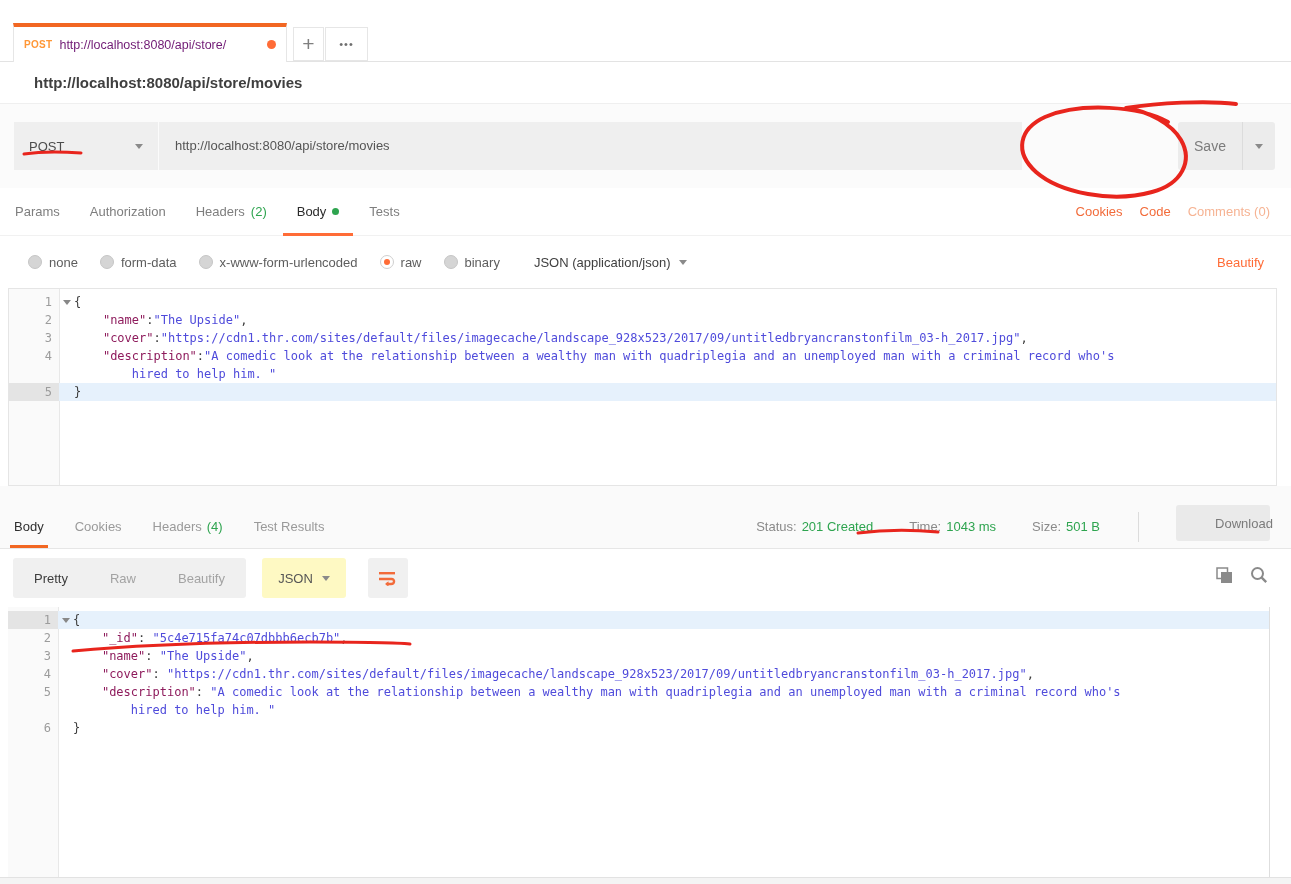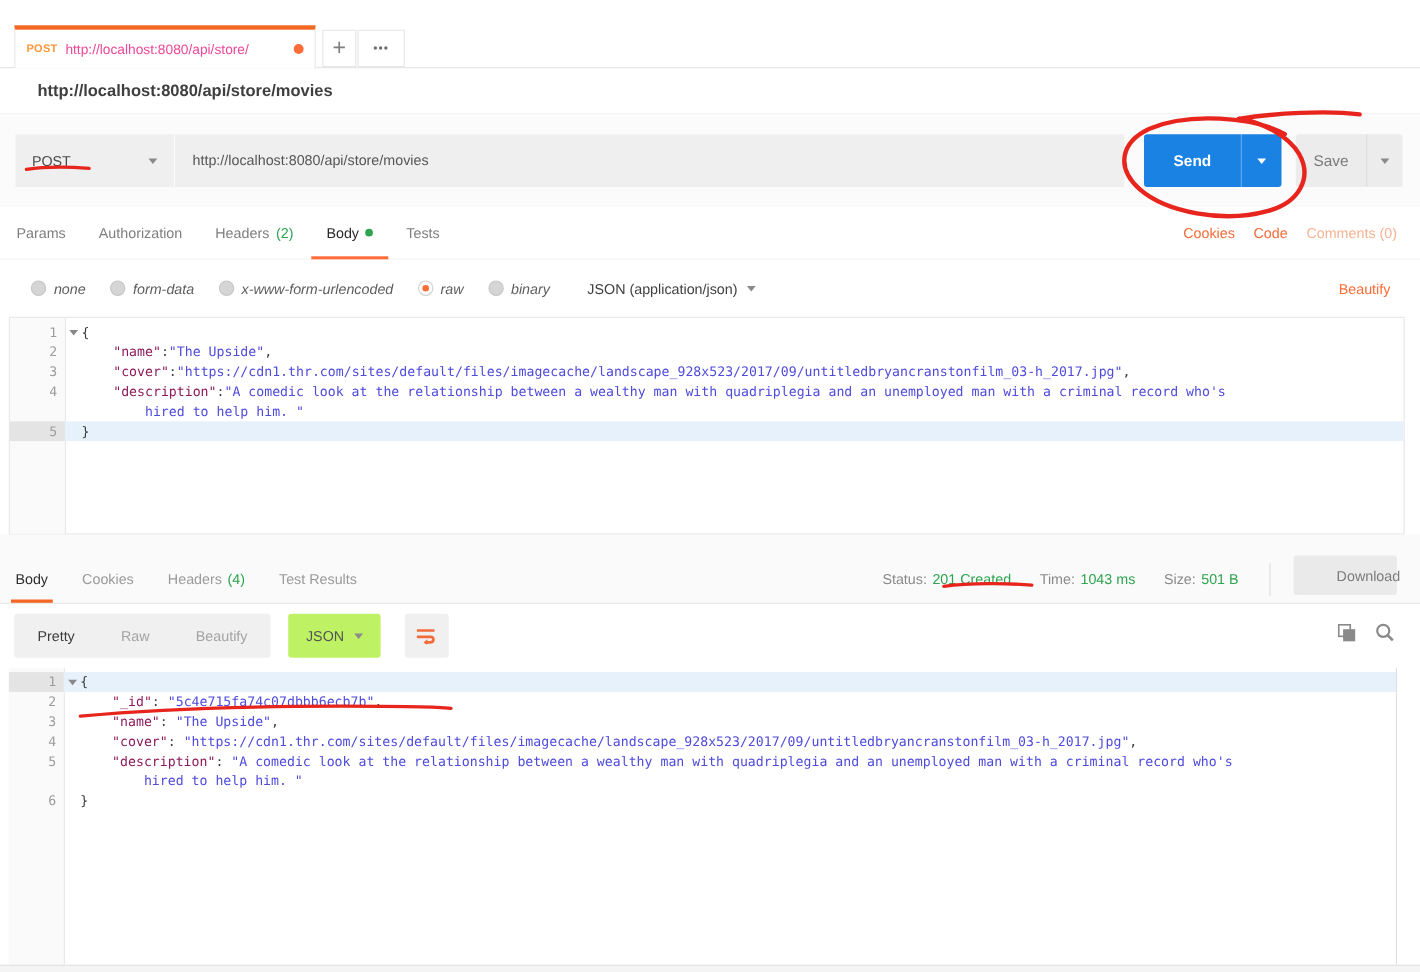--- a/index.html
+++ b/index.html
@@ -10,21 +10,21 @@
     font-family:"Liberation Sans", sans-serif; font-size:13px;
   }
   .caret { display:inline-block; width:0; height:0; border-left:4px solid transparent;
            border-right:4px solid transparent; border-top:5px solid #8a8a8a; }
   
   .header { position:relative; height:62px; background:#fff; border-bottom:1px solid #e3e3e3; }
   .req-tab { position:absolute; left:13px; top:23px; width:274px; height:39px;
     border-top:4px solid #f26722; border-left:1px solid #e6e6e6; border-right:1px solid #e6e6e6;
     background:#fff; display:flex; align-items:center; gap:7px; padding:0 10px; }
   .tab-method { color:#ff9736; font-weight:bold; font-size:10px; letter-spacing:.3px; }
-  .tab-url { color:#ec4899; font-size:12.5px; flex:1; white-space:nowrap; overflow:hidden; }
+  .tab-url { color:#701a75; font-size:12.5px; flex:1; white-space:nowrap; overflow:hidden; }
   .tab-dot { width:9px; height:9px; border-radius:50%; background:#ff6c37; flex-shrink:0; }
   .tab-btn { position:absolute; top:27px; height:34px; border:1px solid #e6e6e6; background:#fff;
     display:flex; align-items:center; justify-content:center; color:#7f7f7f; cursor:pointer; }
   .tab-btn.plus { left:293px; width:31px; font-size:21px; font-weight:300; }
   .tab-btn.more { left:325px; width:43px; font-size:11px; letter-spacing:1px; color:#6e6e6e; }
   .env-area { position:absolute; right:0; top:0; width:373px; height:62px; border-left:1px solid #e6e6e6;
     display:flex; align-items:center; padding:0 14px 0 12px; gap:13px; }
   .env-select { flex:1; height:36px; background:#ebebeb; border-radius:3px; display:flex;
     align-items:center; justify-content:space-between; padding:0 13px; color:#565656; cursor:pointer; }
   .icon-btn { width:37px; height:36px; background:#ebebeb; border-radius:3px; display:flex;
@@ -60,21 +60,21 @@
   .rtab.active { color:#2b2b2b; }
   .rtab.active::after { content:""; position:absolute; left:-14px; right:-14px; bottom:0;
     height:3px; background:#ff6c37; }
   .body-dot { width:7px; height:7px; border-radius:50%; background:#2ea44f; }
   .rtab-links { margin-left:auto; display:flex; gap:17px; }
   .rtab-links .lnk { color:#f26b3a; cursor:pointer; }
   .rtab-links .lnk.muted { color:#f6b393; }
   
   .btype-row { position:relative; height:52px; display:flex; align-items:center; padding-left:28px;
     background:#fff; }
-  .btype { display:flex; align-items:center; gap:7px; margin-right:22px; color:#5d5d5d; cursor:pointer;font-style:italic; }
+  .btype { display:flex; align-items:center; gap:7px; margin-right:22px; color:#5d5d5d; cursor:pointer; }
   .radio { width:14px; height:14px; border-radius:50%; background:#d5d5d5; border:1px solid #c6c6c6; }
   .btype.sel .radio { background:#fff; border-color:#cfcfcf; position:relative; }
   .btype.sel .radio::after { content:""; position:absolute; left:3px; top:3px; width:6px; height:6px;
     border-radius:50%; background:#ff6c37; }
   .ctype { display:flex; align-items:center; gap:9px; margin-left:12px; color:#404040; cursor:pointer; }
   .beautify { position:absolute; right:27px; color:#ff6c37; cursor:pointer; }
   
   .editor { position:absolute; background:#fff; font-family:"DejaVu Sans Mono", monospace;
     font-size:12px; padding-top:4px; }
   .editor::before { content:""; position:absolute; left:0; top:0; bottom:0; width:50px;
@@ -95,33 +95,33 @@
   
   .res-band { position:absolute; left:0; top:486px; width:1291px; height:63px; background:#fafafa;
     border-bottom:1px solid #e6e6e6; }
   .res-tabs { position:absolute; left:14px; bottom:0; height:43px; display:flex; }
   .res-tab { position:relative; height:43px; display:flex; align-items:center; gap:5px;
     margin-right:31px; color:#9a9a9a; cursor:pointer; white-space:nowrap; }
   .res-tab .cnt { color:#2ea44f; }
   .res-tab.active { color:#2f2f2f; }
   .res-tab.active::after { content:""; position:absolute; left:-4px; right:-4px; bottom:0;
     height:3px; background:#f26722; }
-  .res-meta { position:absolute; right:136px; bottom:0; height:43px; display:flex;
-    align-items:center; gap:12px; color:#8a8a8a; }
+  .res-meta { position:absolute; right:152px; bottom:0; height:43px; display:flex;
+    align-items:center; gap:22px; color:#8a8a8a; }
   .res-meta .grp { display:flex; gap:5px; margin-left:14px; white-space:nowrap; }
   .res-meta .val { color:#2ea44f; }
   .v-divider { width:1px; height:30px; background:#dcdcdc; margin-left:16px; }
   .download-btn { position:absolute; right:21px; bottom:7px; width:94px; height:36px; background:#eaeaea;
     border-radius:3px; display:flex; align-items:center; justify-content:center; color:#7b7b7b; cursor:pointer;padding-left:42px; }
   .res-toolbar { position:absolute; left:0; top:549px; width:1291px; height:58px; background:#fff; }
   .seg { position:absolute; left:13px; top:9px; height:40px; background:#f0f0f0; border-radius:3px;
     display:flex; align-items:center; }
   .seg-item { padding:0 21px; color:#a3a3a3; cursor:pointer; }
   .seg-item.active { color:#3c3c3c;text-align:center; }
-  .fmt-select { position:absolute; left:262px; top:9px; width:84px; height:40px; background:#bef264;
+  .fmt-select { position:absolute; left:262px; top:9px; width:84px; height:40px; background:#fef9c3;
     border-radius:3px; display:flex; align-items:center; justify-content:center; gap:9px;
     color:#555; cursor:pointer; }
   .wrap-btn { position:absolute; left:368px; top:9px; width:40px; height:40px; background:#f0f0f0;
     border-radius:3px; display:flex; align-items:center; justify-content:center; cursor:pointer; }
   .tool-icons { position:absolute; right:23px; top:17px; display:flex; gap:17px; }
   .tool-icons .ic { cursor:pointer; display:flex; align-items:center; }
   
   .bottom-bar { position:absolute; left:0; bottom:0; width:1291px; height:7px; background:#f4f4f4;
     border-top:1px solid #e2e2e2; }
   
@@ -144,26 +144,20 @@
 <div class="title-row">
   <span>http://localhost:8080/api/store/movies</span>
 </div>
 
 <div class="request-row">
   <div class="method-select">
     <span>POST</span>
     <span class="caret"></span>
   </div>
   <div class="url-input">http://localhost:8080/api/store/movies</div>
-  <div class="send-btn">
-    <span class="send-main">Send</span>
-    <span class="send-caret">
-      <span class="caret"></span>
-    </span>
-  </div>
   <div class="save-btn">
     <span class="save-main">Save</span>
     <span class="save-caret">
       <span class="caret"></span>
     </span>
   </div>
 </div>
 
 <div class="rtabs-row">
   <div class="rtab">

